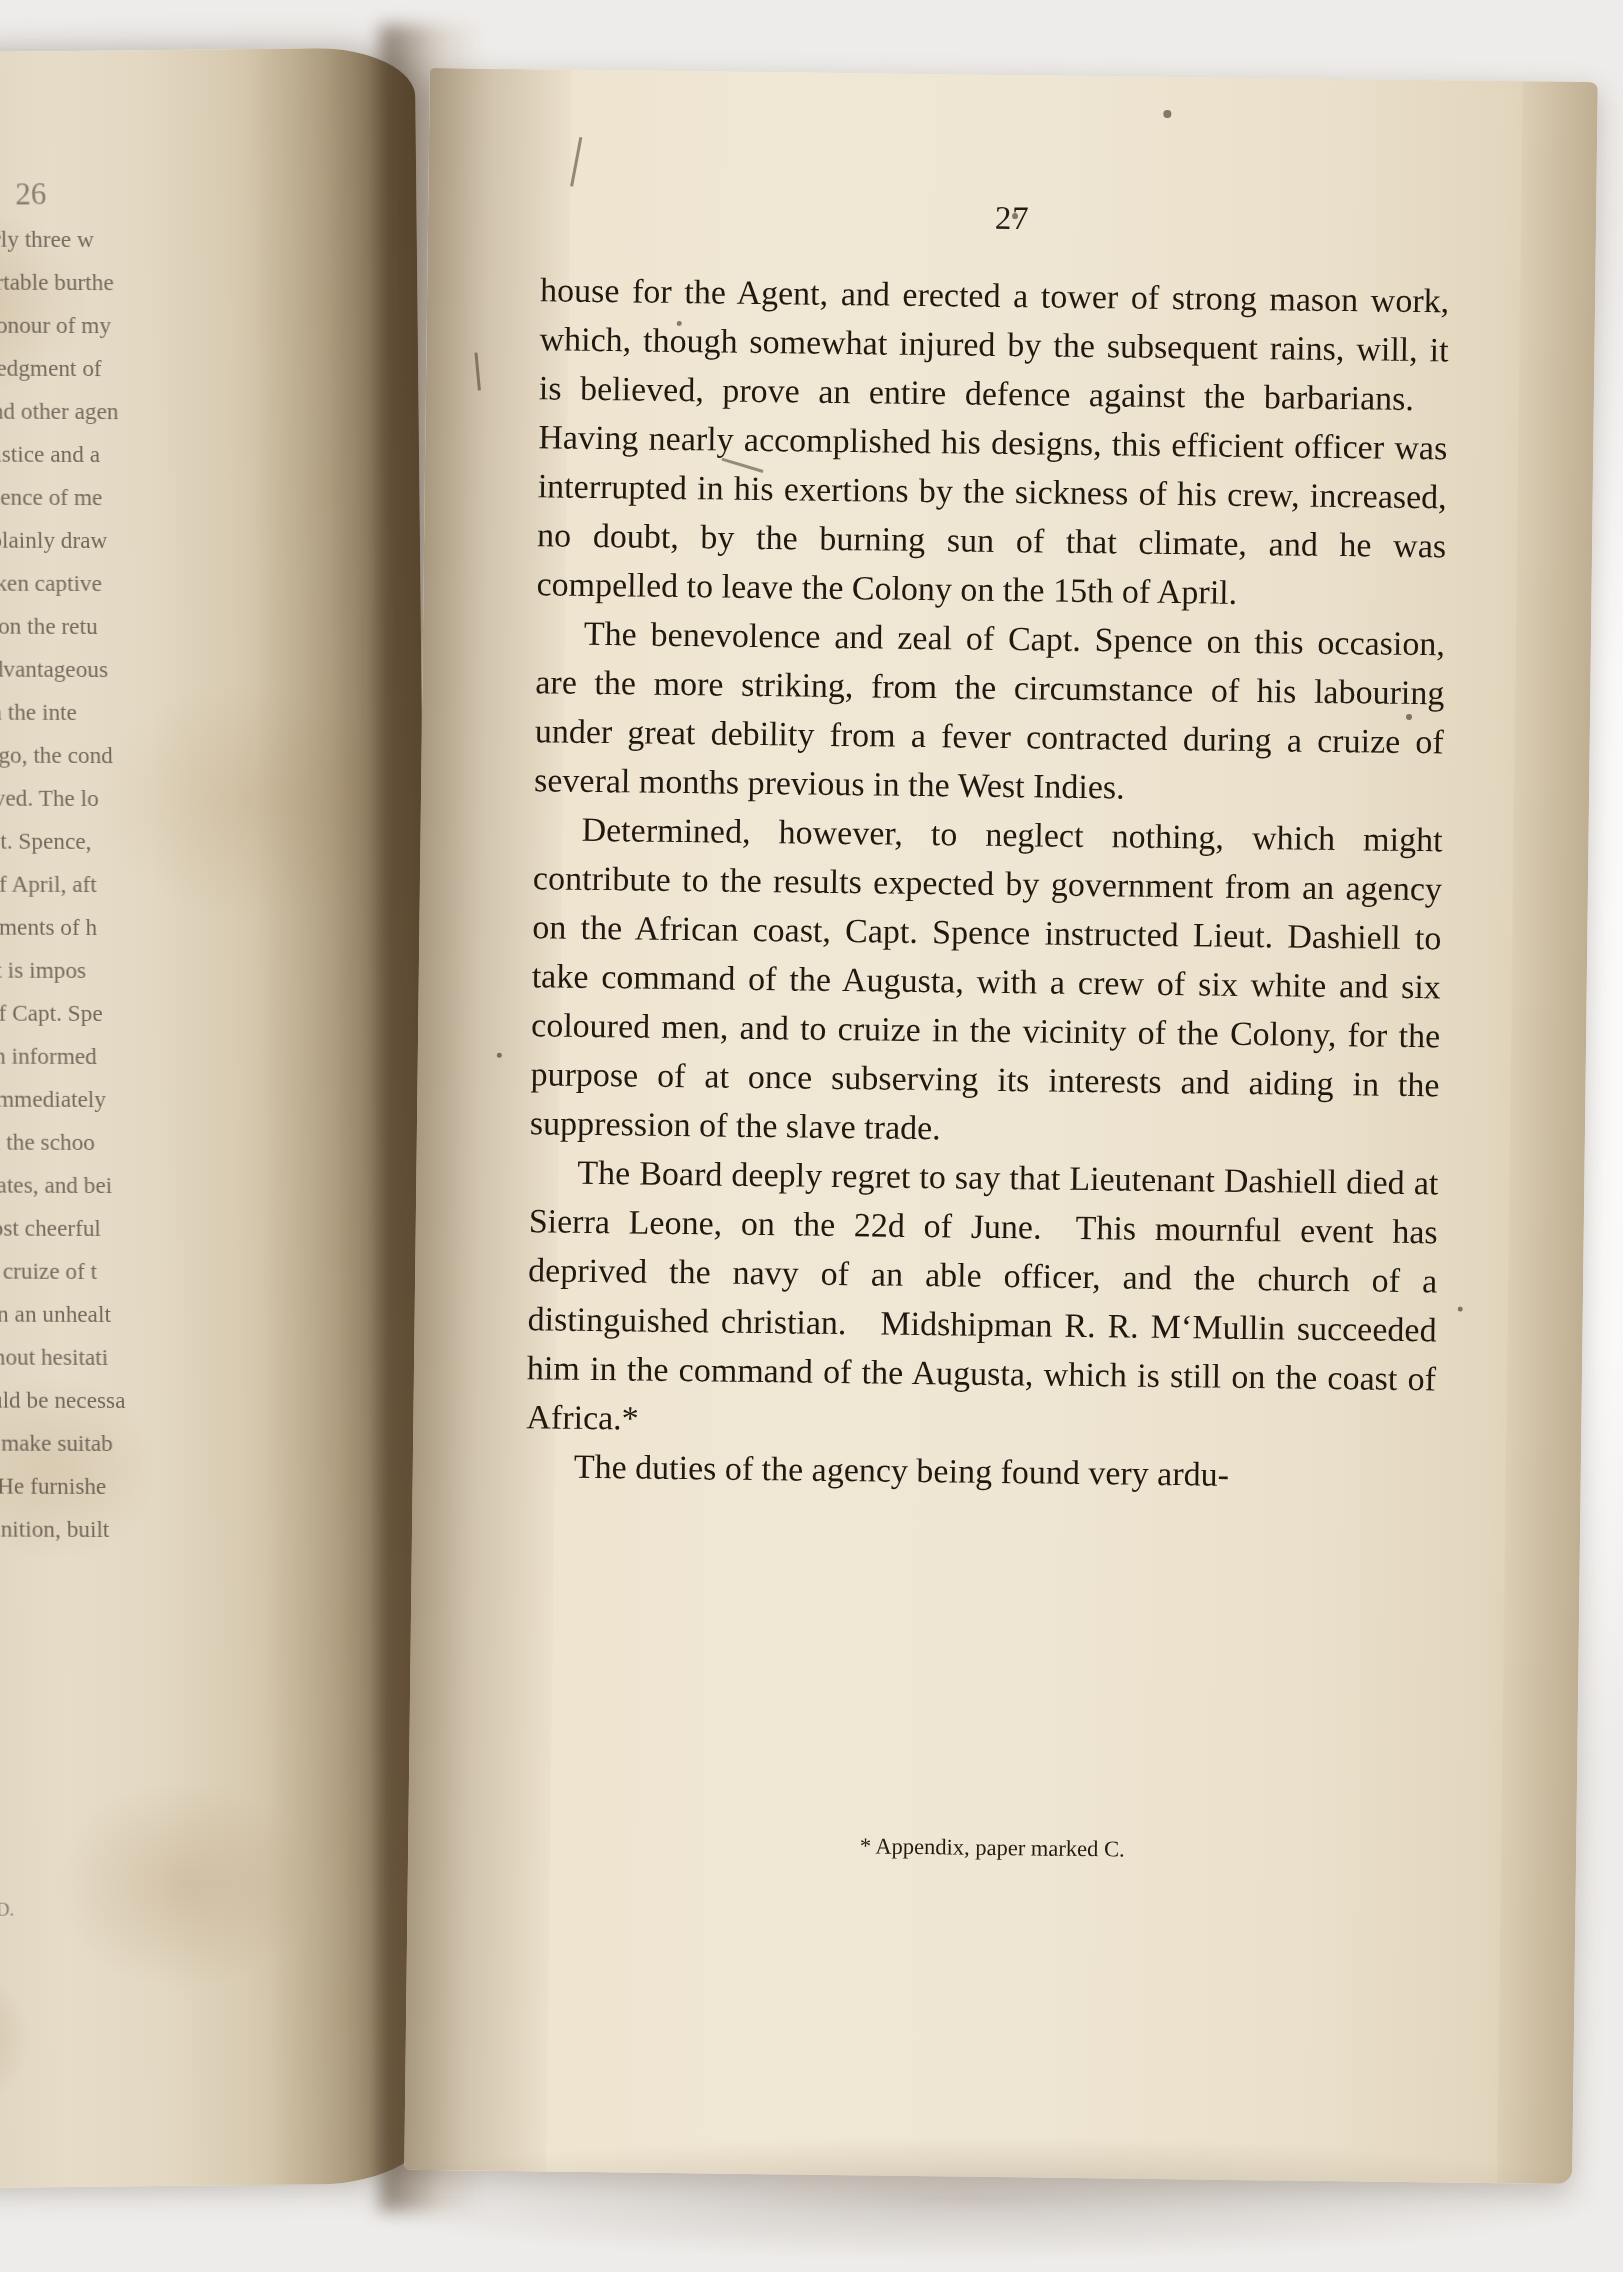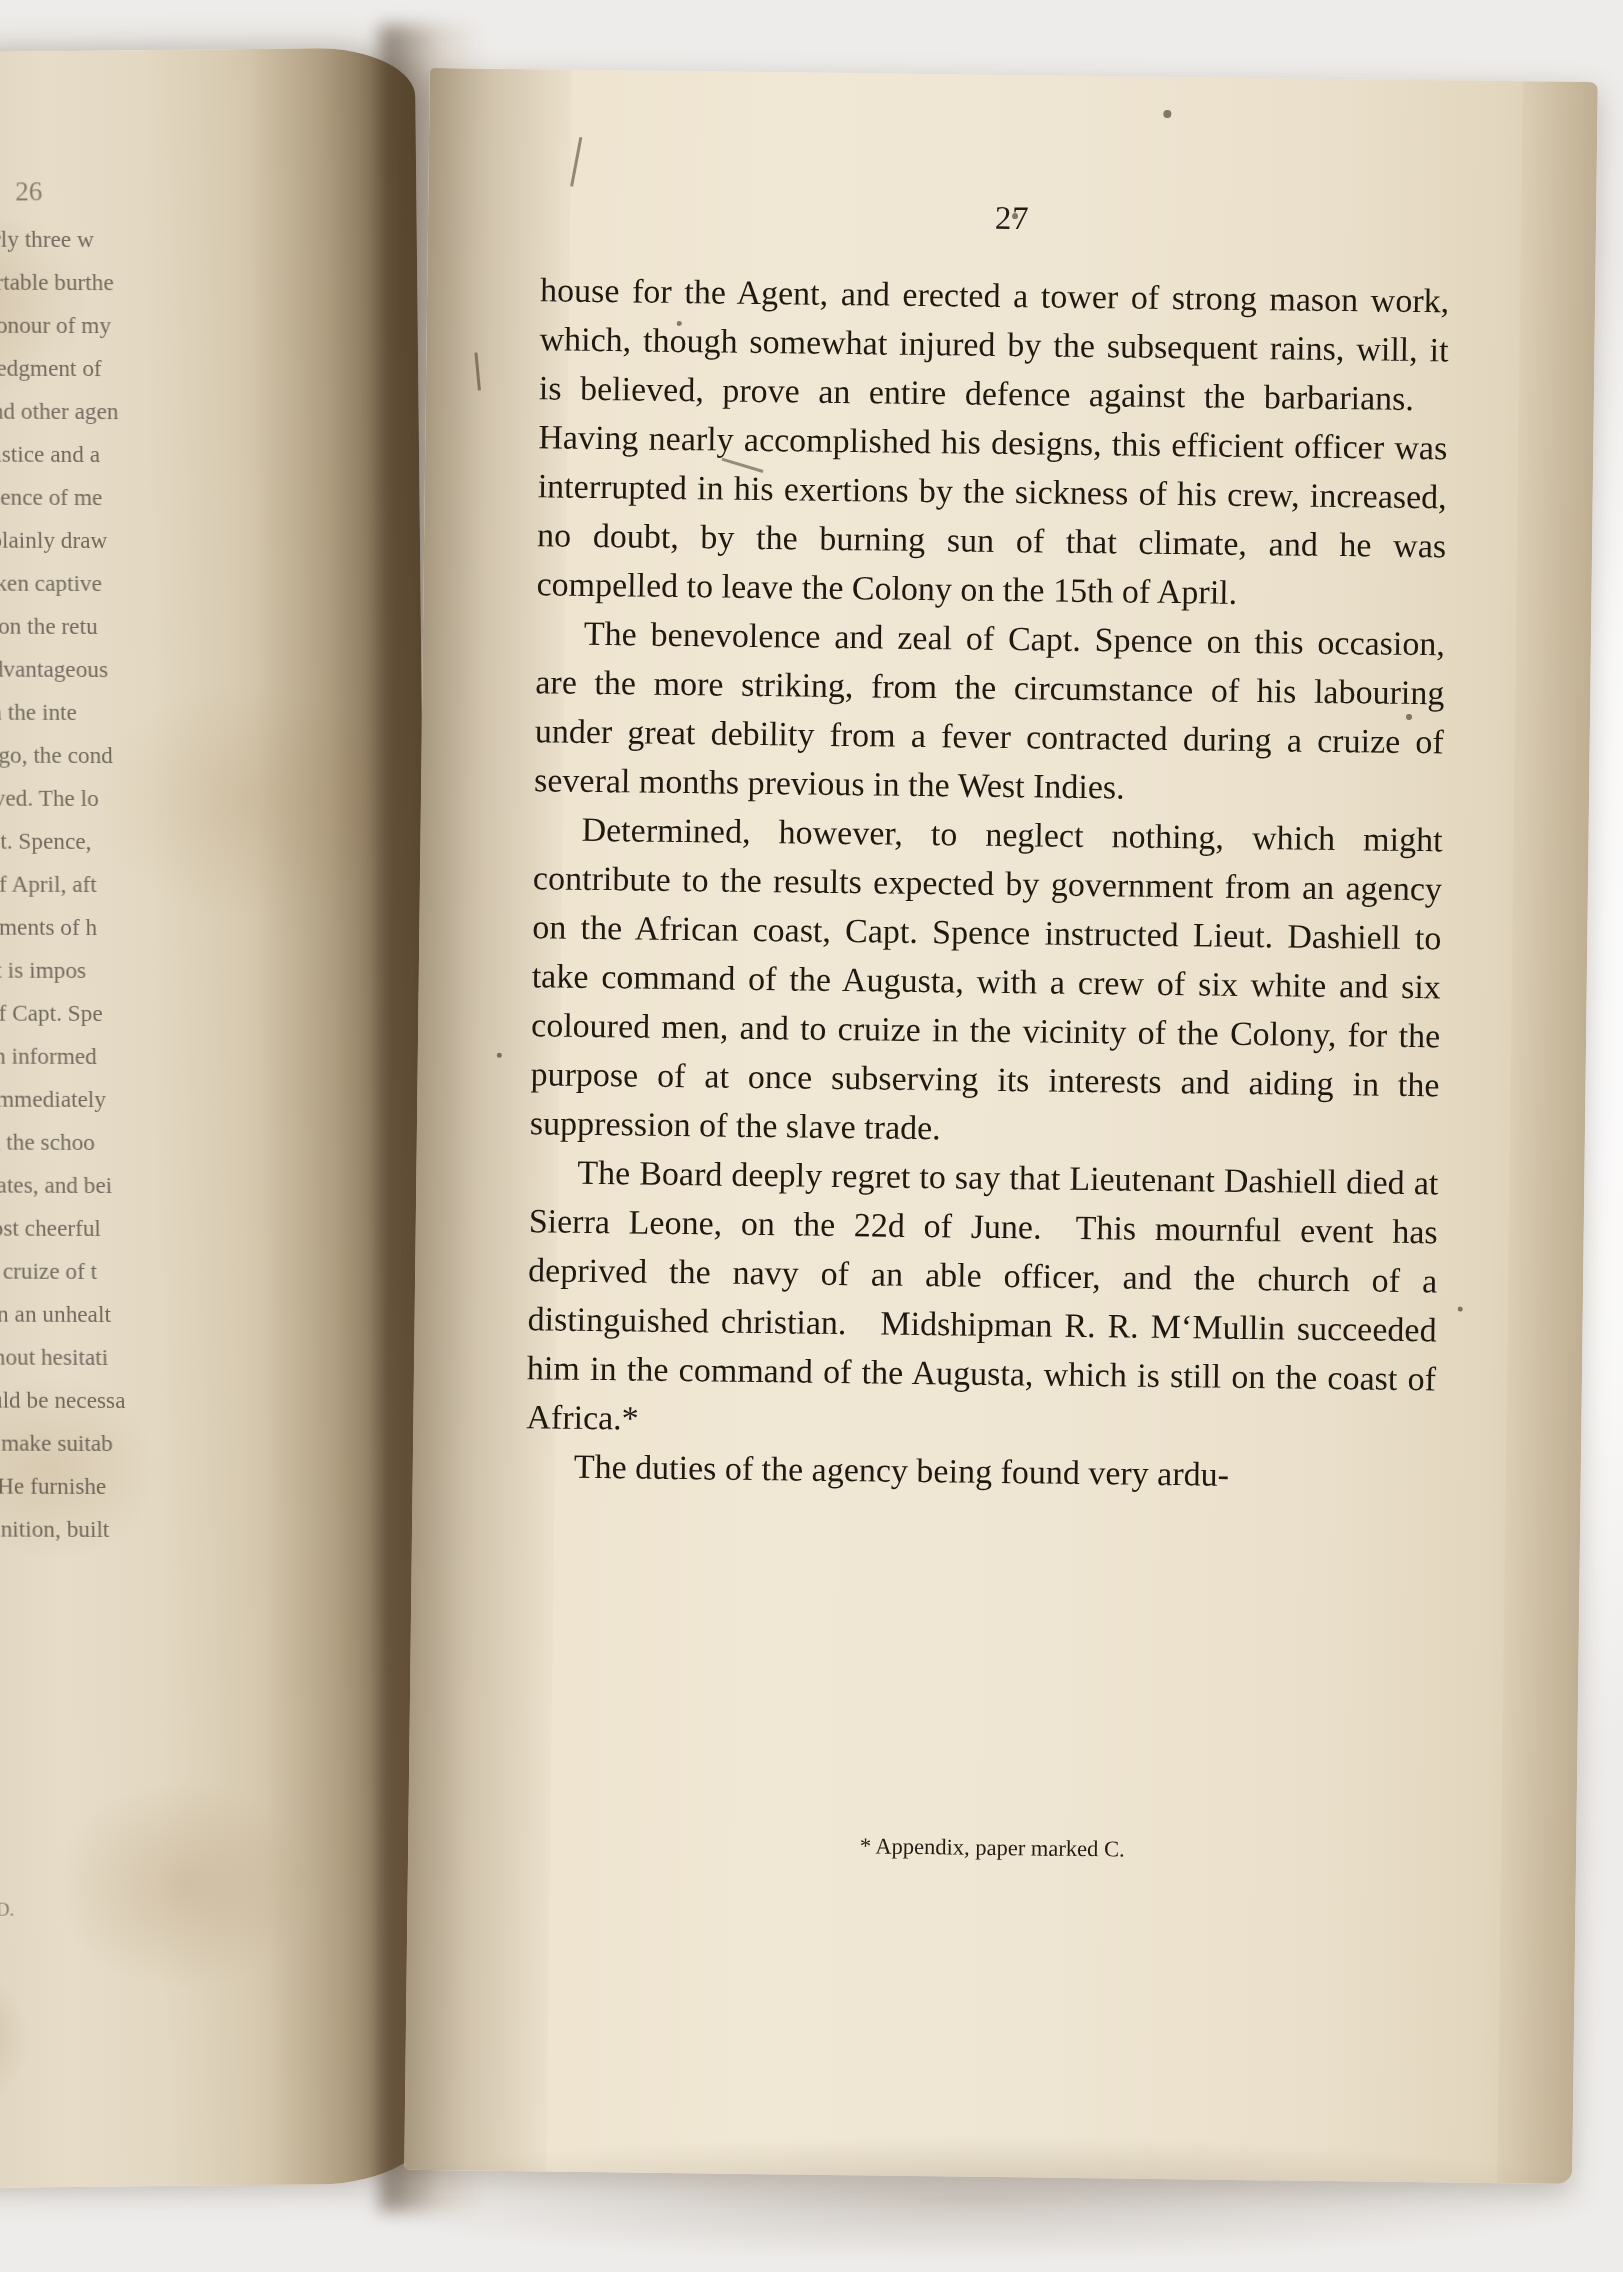--- a/index.html
+++ b/index.html
@@ -75,21 +75,21 @@
     font-size: 24px;
     line-height: 43px;
     text-align: justify;
     transform: skewY(0.8deg) scaleX(0.97);
     filter: blur(0.4px);
   }
   .left-pageno {
     position: absolute;
     left: 125px;
     top: 125px;
-    font-size: 27px;
+    font-size: 31px;
     color: #3a3125;
     opacity: 0.55;
     filter: blur(0.5px);
   }
   .left-foot {
     position: absolute;
     left: -50px;
     top: 1848px;
     font-size: 18.4px;
     color: #3a3125;

